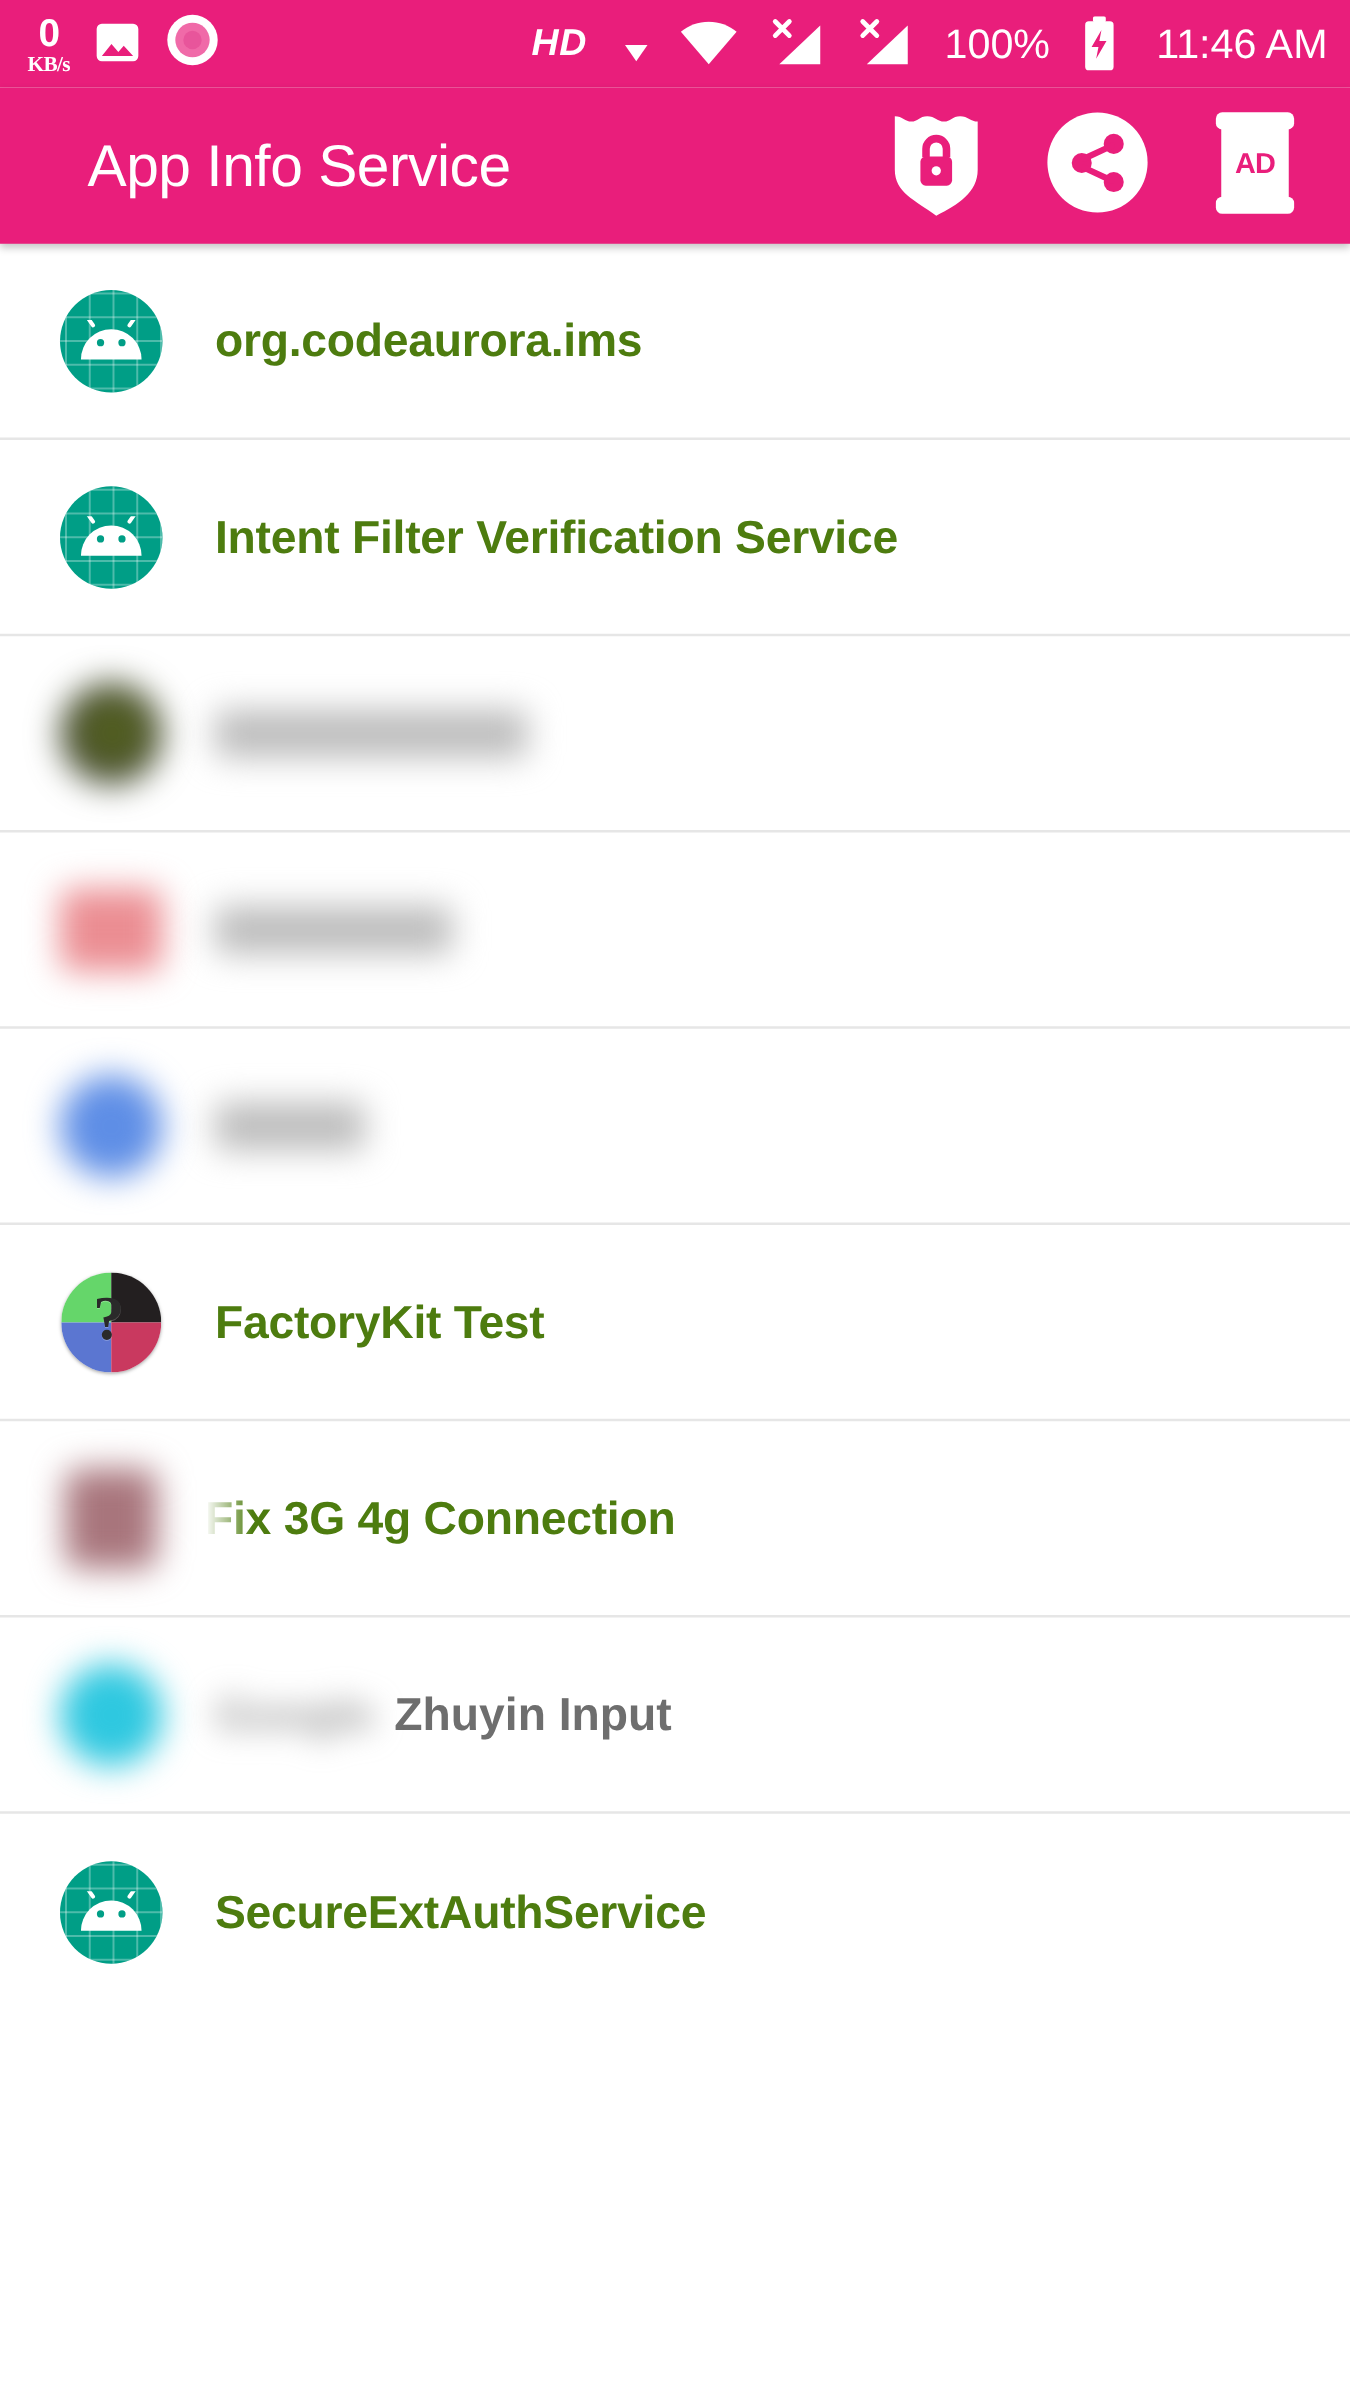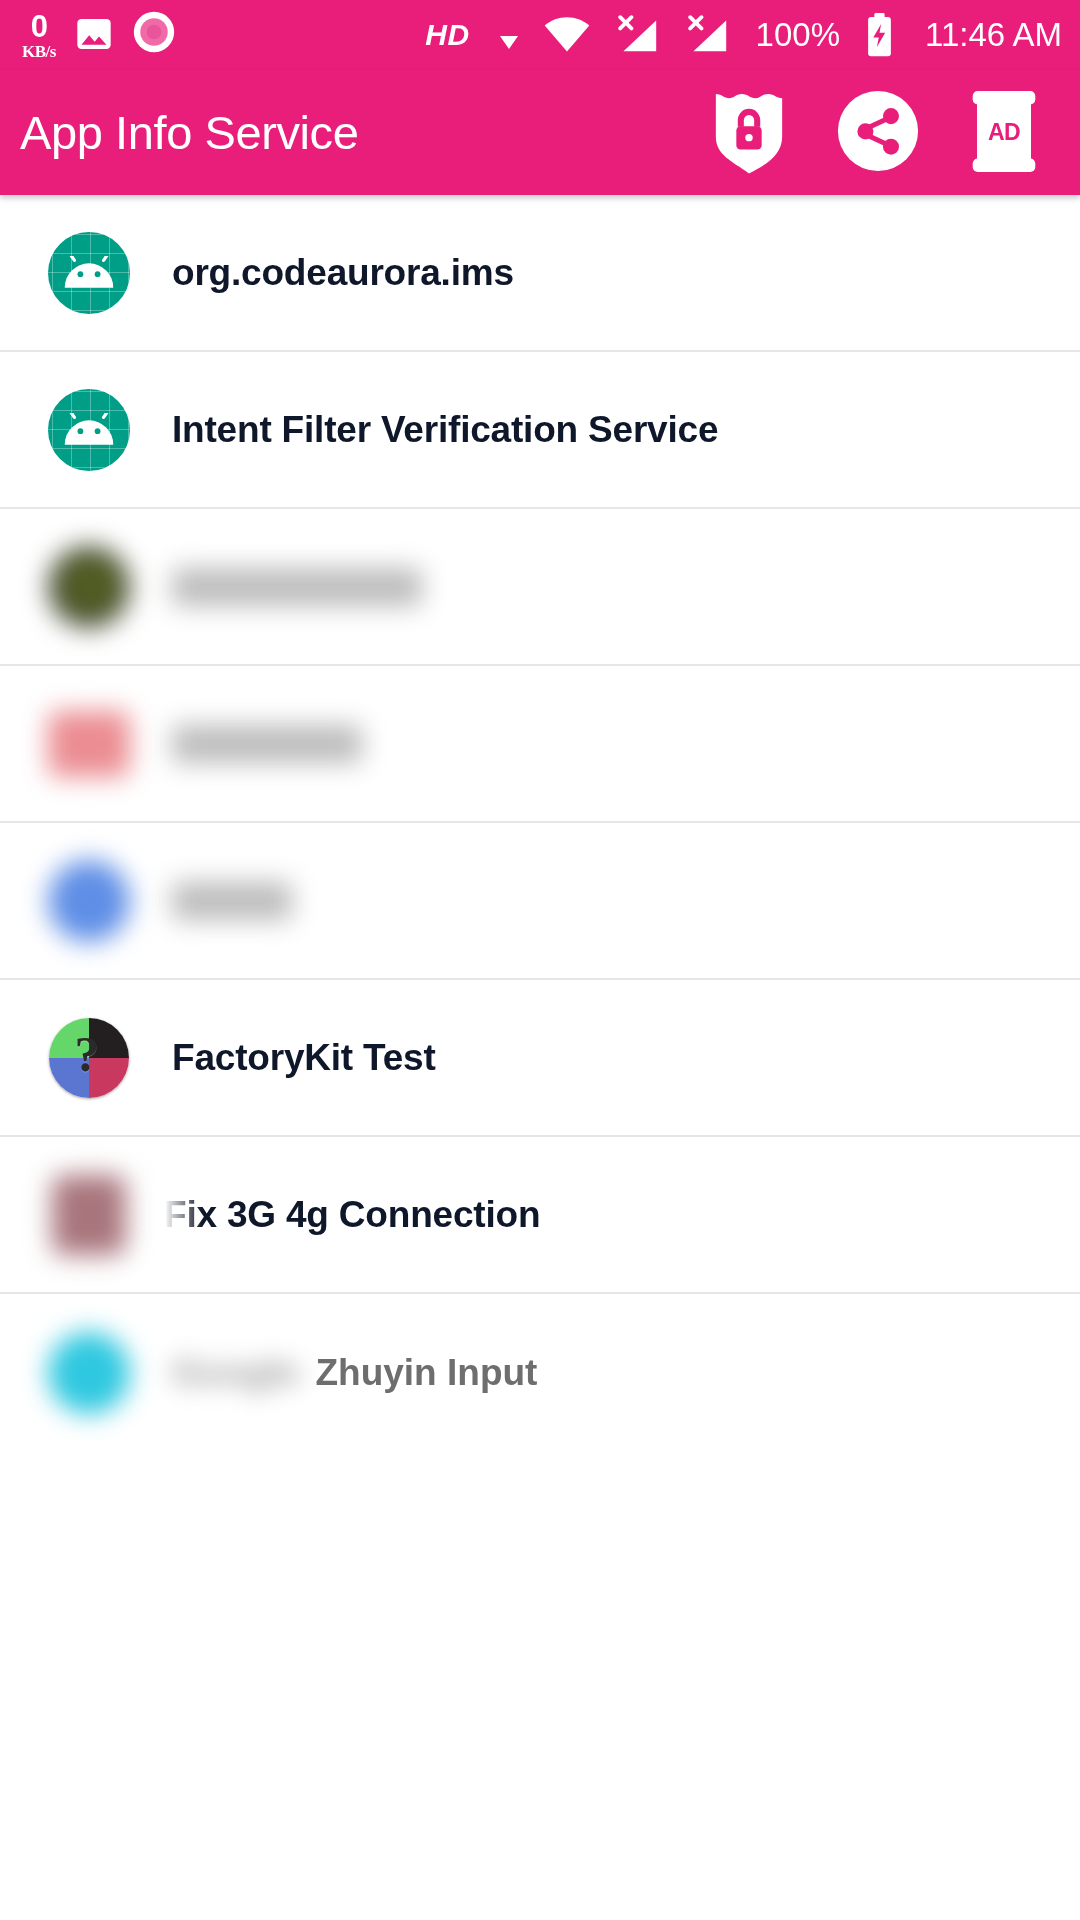--- a/index.html
+++ b/index.html
@@ -32,21 +32,21 @@
   .caret-d{
     width:0;height:0;border-left:9px solid transparent;border-right:9px solid transparent;
     border-top:13px solid #fff; margin-left:4px; align-self:flex-end; margin-bottom:8px;
   }
   .pct{ font-size:33px; font-weight:400; letter-spacing:0px; }
   .clock{ font-size:33px; font-weight:500; margin-left:6px;}
 
   
   .appbar{
     height:125px; width:1080px; background:#E91E7B;
-    display:flex; align-items:center; padding:0 26px 0 20px;
+    display:flex; align-items:center; padding:0 26px 0 70px;
     box-shadow:0 3px 6px rgba(0,0,0,0.22);
     position:relative; z-index:5;
   }
   .appbar-title{
     color:#fff; font-size:47px; font-weight:400; letter-spacing:-0.4px;
     flex:1; white-space:nowrap;
   }
   .appbar-actions{ display:flex; align-items:center; gap:48px; margin-right:14px;}
   .act{ display:flex; align-items:center; justify-content:center; cursor:pointer;}
 
@@ -61,21 +61,21 @@
   }
   .row:last-child{ border-bottom:none; }
   .row-icon{
     width:82px; height:82px; flex:0 0 82px;
     display:flex; align-items:center; justify-content:center;
     position:relative;
   }
   .row-label{
     margin-left:42px;
     font-size:37px; font-weight:700;
-    color:#0f172a; letter-spacing:-0.2px;
+    color:#4d7c0f; letter-spacing:-0.2px;
     white-space:nowrap;
   }
 
   
   .andro{
     width:82px;height:82px;border-radius:50%;
     background:#009E86;
     position:relative; overflow:hidden;
   }
   .andro .grid{
@@ -321,14 +321,28 @@
     <div class="row-icon">
       <div class="b-circle b-cyan" style="filter:blur(13px)"></div>
     </div>
     <div class="partial-label">
       <span class="hidden-part">Google</span>
       <span style="width:16px"></span>
       <span>Zhuyin Input</span>
     </div>
   </div>
 
+  <div class="row">
+    <div class="row-icon">
+      <div class="andro">
+          <div class="grid"></div>
+        <svg width="56" height="36" viewBox="0 0 30 19">
+          <path d="M7.2 2.2 5.0 -1.0M22.8 2.2 25.0 -1.0" stroke="#fff" stroke-width="1.7" stroke-linecap="round"></path>
+          <path d="M2 16.8a13 13 0 0 1 26 0z" fill="#fff"></path>
+          <circle cx="10.4" cy="9.6" r="1.55" fill="#009E86"></circle>
+          <circle cx="19.6" cy="9.6" r="1.55" fill="#009E86"></circle>
+        </svg>
+      </div>
+    </div>
+    <div class="row-label">SecureExtAuthService</div>
+  </div>
 
 </div>
 
 </body></html>

